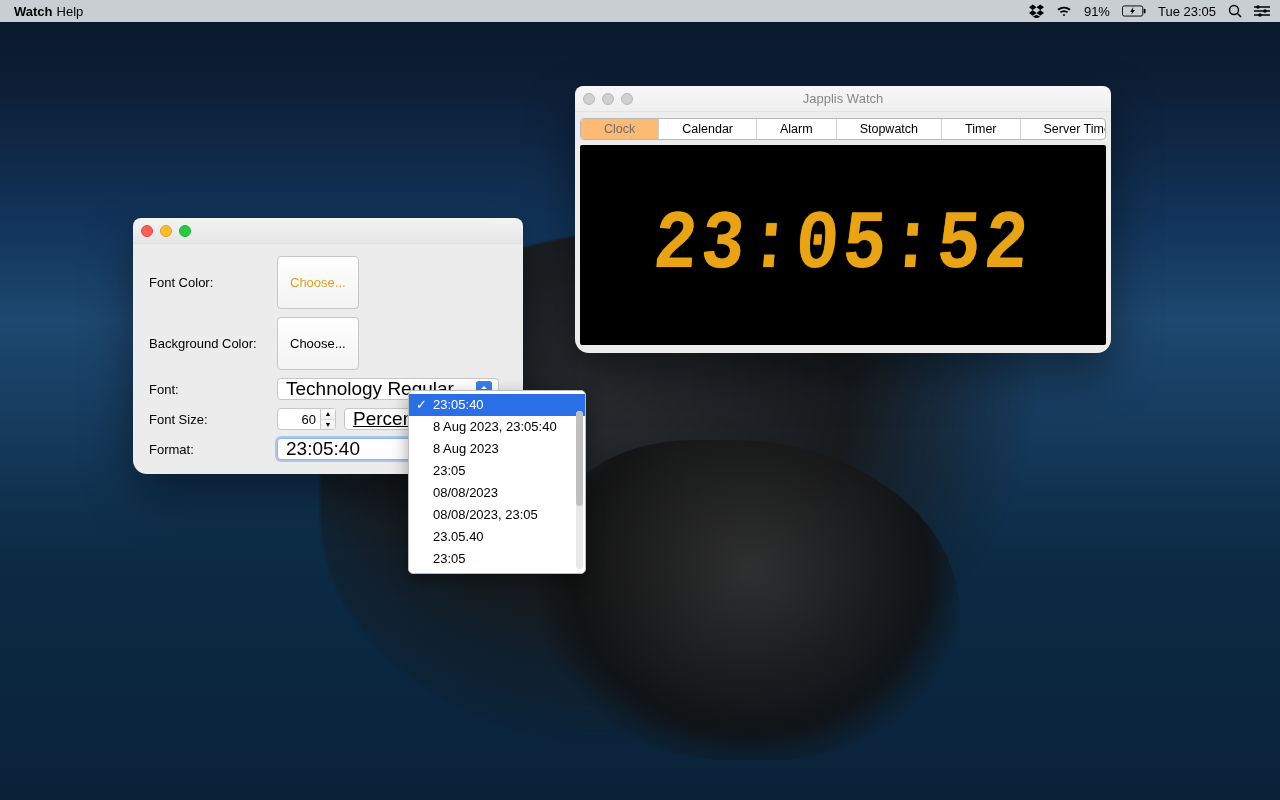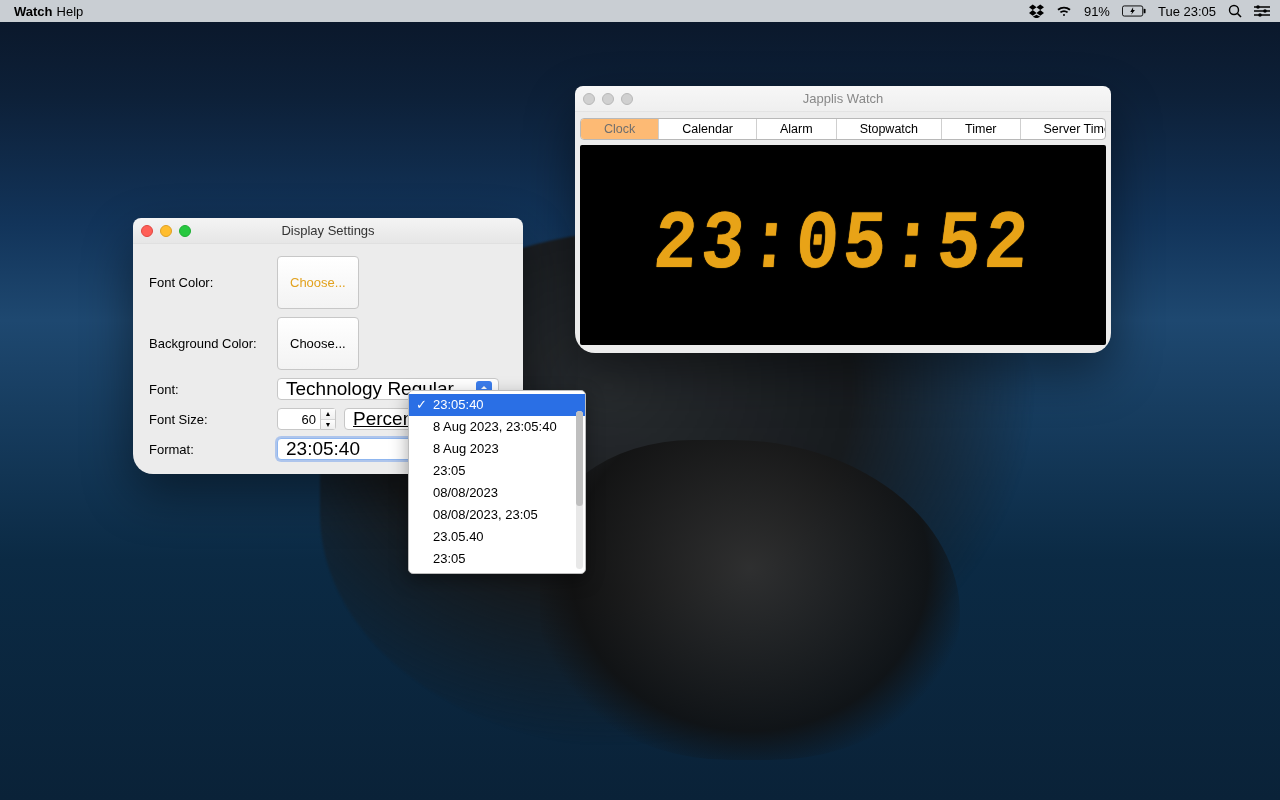--- a/index.html
+++ b/index.html
@@ -10,21 +10,21 @@
 .menubar .left { display:flex; align-items:center; gap:4px; }
 .menubar .right { margin-left:auto; display:flex; align-items:center; gap:12px; }
 .menubar .appname { font-weight:600; }
 .icon { display:inline-flex; align-items:center; justify-content:center; }
 
 
 .island { position:absolute; left:320px; top:230px; width:720px; height:520px; background: radial-gradient(ellipse at 40% 30%, #2a2a2a 0%, #181818 40%, transparent 70%); border-radius:50% 40% 60% 50%; filter: blur(1px); opacity:.9; }
 .island2 { position:absolute; left:540px; top:440px; width:420px; height:320px; background: radial-gradient(ellipse at 50% 40%, #333 0%, #111 60%, transparent 75%); border-radius:40% 60% 50% 50%; opacity:.85; }
 
 
-.window { position:absolute; background:#ececec; border-radius:20px; box-shadow:0 20px 50px rgba(0,0,0,.45); overflow:visible; }
+.window { position:absolute; background:#ececec; border-radius:14px; box-shadow:0 20px 50px rgba(0,0,0,.45); overflow:visible; }
 .titlebar { height:26px; display:flex; align-items:center; padding:0 8px; position:relative; border-bottom:1px solid rgba(0,0,0,.08); background:linear-gradient(#f4f4f4,#e6e6e6); border-radius:8px 8px 0 0;}
 .traffic { display:flex; gap:7px; }
 .traffic span { width:12px; height:12px; border-radius:50%; display:block; }
 .t-close{background:#ff5f57;border:1px solid #e14640;}
 .t-min{background:#ffbd2e;border:1px solid #dfa023;}
 .t-max{background:#28c840;border:1px solid #1faf34;}
 .t-dis{background:#d0d0d0;border:1px solid #b8b8b8;}
 .titletext { position:absolute; left:0; right:0; text-align:center; font-size:13px; color:#333; pointer-events:none;}
 
 
@@ -138,21 +138,20 @@
   </div>
 </div>
 
 <div id="settings" class="window">
   <div class="titlebar">
     <div class="traffic">
       <span class="t-close"></span>
       <span class="t-min"></span>
       <span class="t-max"></span>
     </div>
-    <div class="titletext">Display Settings</div>
   </div>
   <div class="form" style="position:relative; height:230px;">
     <div class="row">
       <label>Font Color:</label>
       <span class="btn accent">Choose...</span>
     </div>
     <div class="row">
       <label>Background Color:</label>
       <span class="btn">Choose...</span>
     </div>

